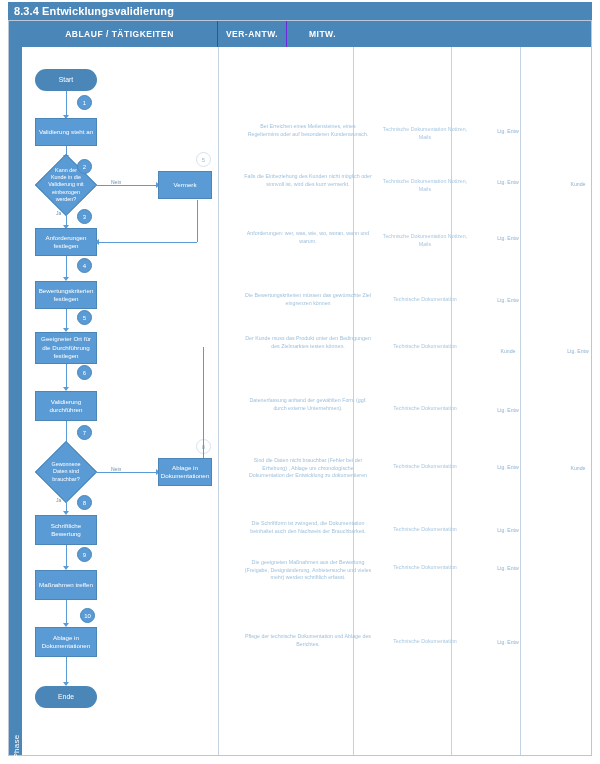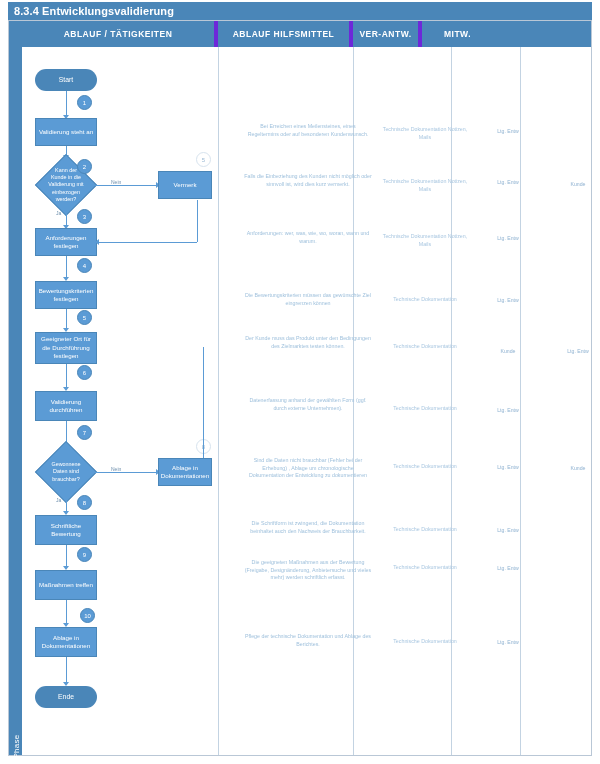--- a/index.html
+++ b/index.html
@@ -18,21 +18,21 @@
   
   .phase-band{position:absolute;left:9px;top:21px;width:13px;height:734px;background:#4a86b8;}
   .phase-band span{position:absolute;bottom:4px;left:50%;transform:translateX(-50%) rotate(-90deg);
     transform-origin:center;color:#ffffff;font-size:8px;white-space:nowrap;letter-spacing:.3px;}
 
   
   .header{position:absolute;left:22px;top:21px;width:569px;height:26px;background:#4a86b8;
     display:flex;}
   .header .hcell{display:flex;align-items:center;justify-content:center;color:#ffffff;
     font-size:8.5px;font-weight:bold;letter-spacing:.5px;box-sizing:border-box;
-    border-right:4px solid #6d28d9;}
+    border-right:1px solid #6d28d9;}
   .header .hcell:last-child{border-right:none;}
   .hc1{width:196px}.hc2{width:135px}.hc3{width:98px}.hc4{width:69px}.hc5{width:71px}
 
   
   .colsep{position:absolute;top:47px;height:708px;width:1px;background:#c3d3e2;}
 
   
   .body{position:absolute;left:22px;top:47px;width:569px;height:708px;}
 
   
@@ -81,21 +81,20 @@
   </div>
 
   <div class="frame"></div>
 
   <div class="phase-band">
     <span>Phase</span>
   </div>
 
   <div class="header">
     <div class="hcell hc1">ABLAUF / TÄTIGKEITEN</div>
-    <div class="hcell hc2">ABLAUF HILFSMITTEL</div>
     <div class="hcell hc4">VER-ANTW.</div>
     <div class="hcell hc5">MITW.</div>
   </div>
 
   <div class="colsep" style="left:218px"></div>
   <div class="colsep" style="left:353px"></div>
   <div class="colsep" style="left:451px"></div>
   <div class="colsep" style="left:520px"></div>
 
   <div class="body">

